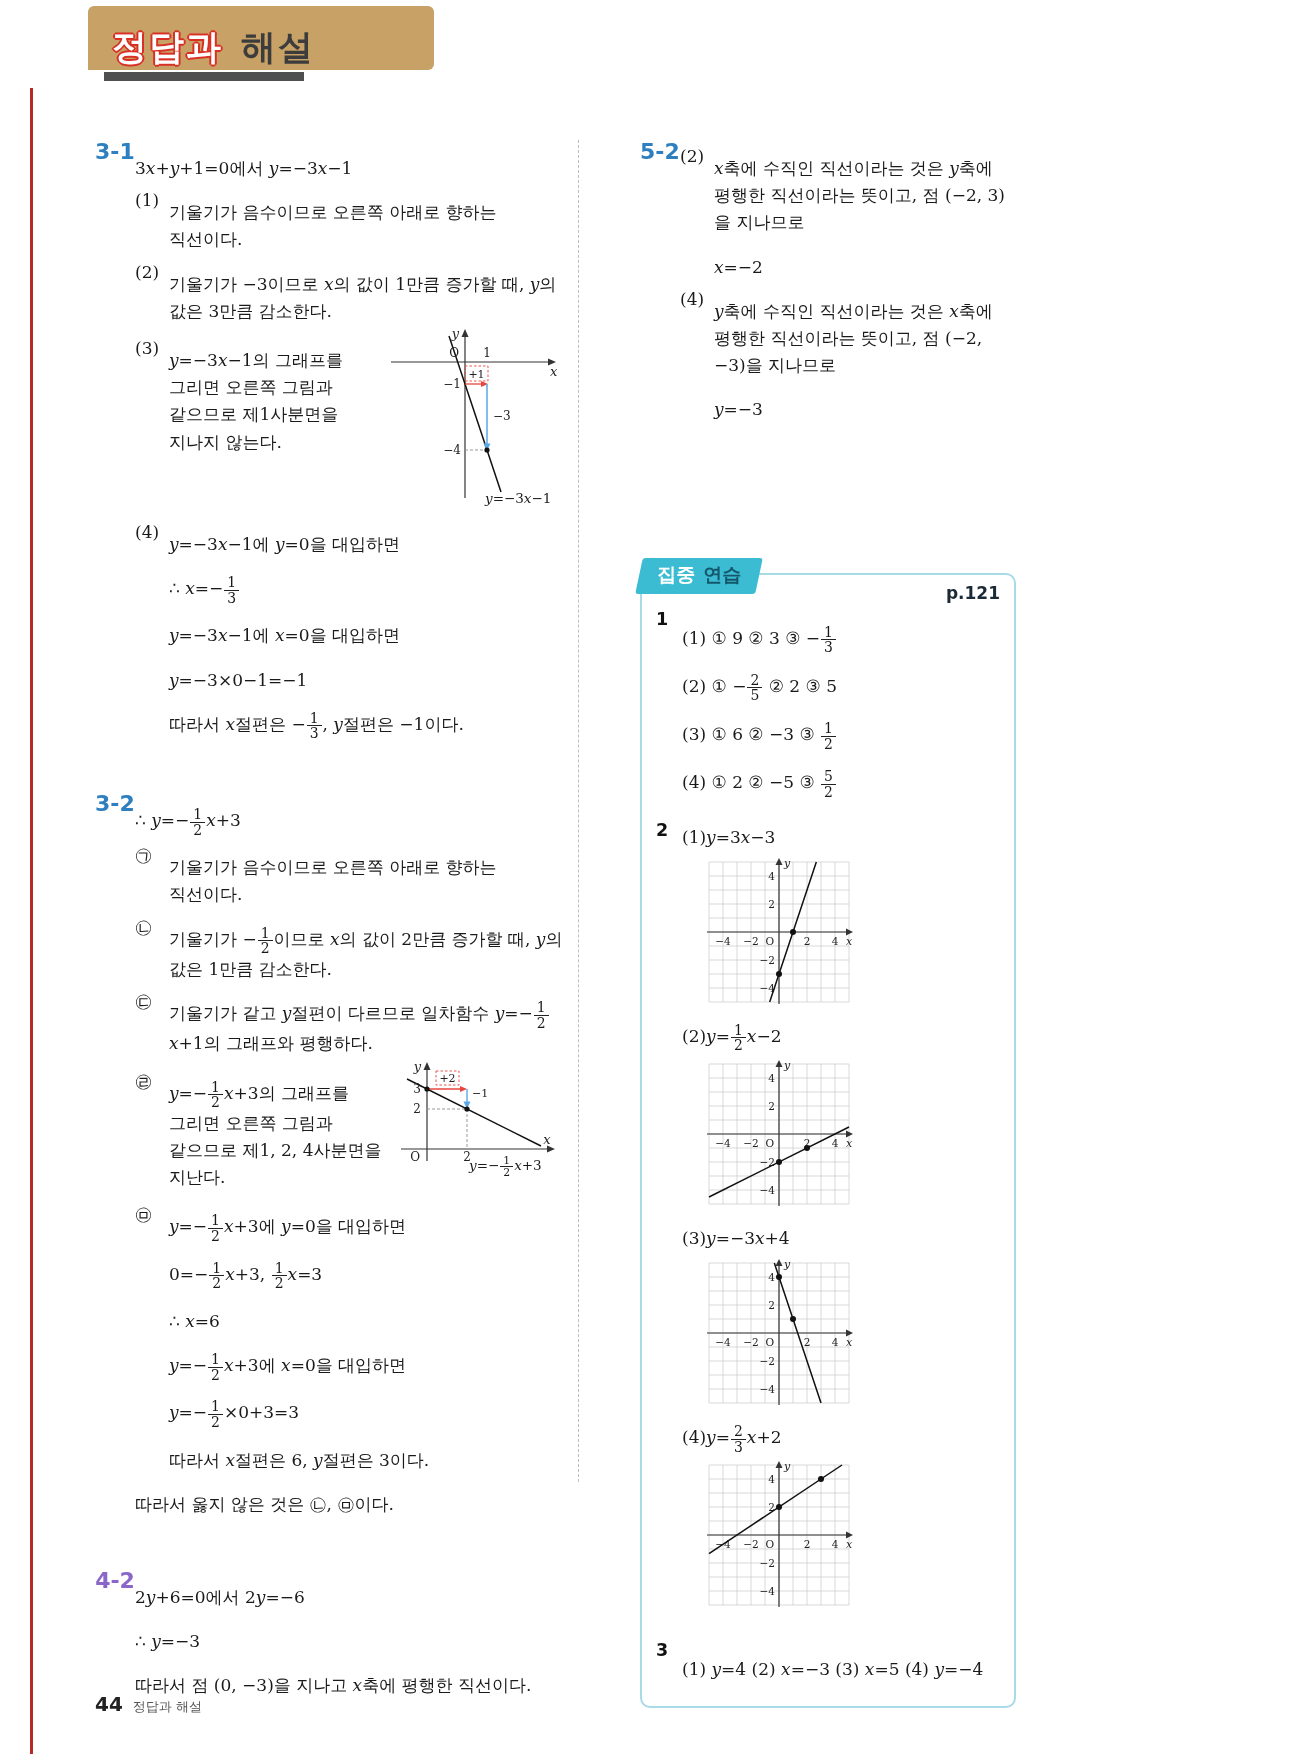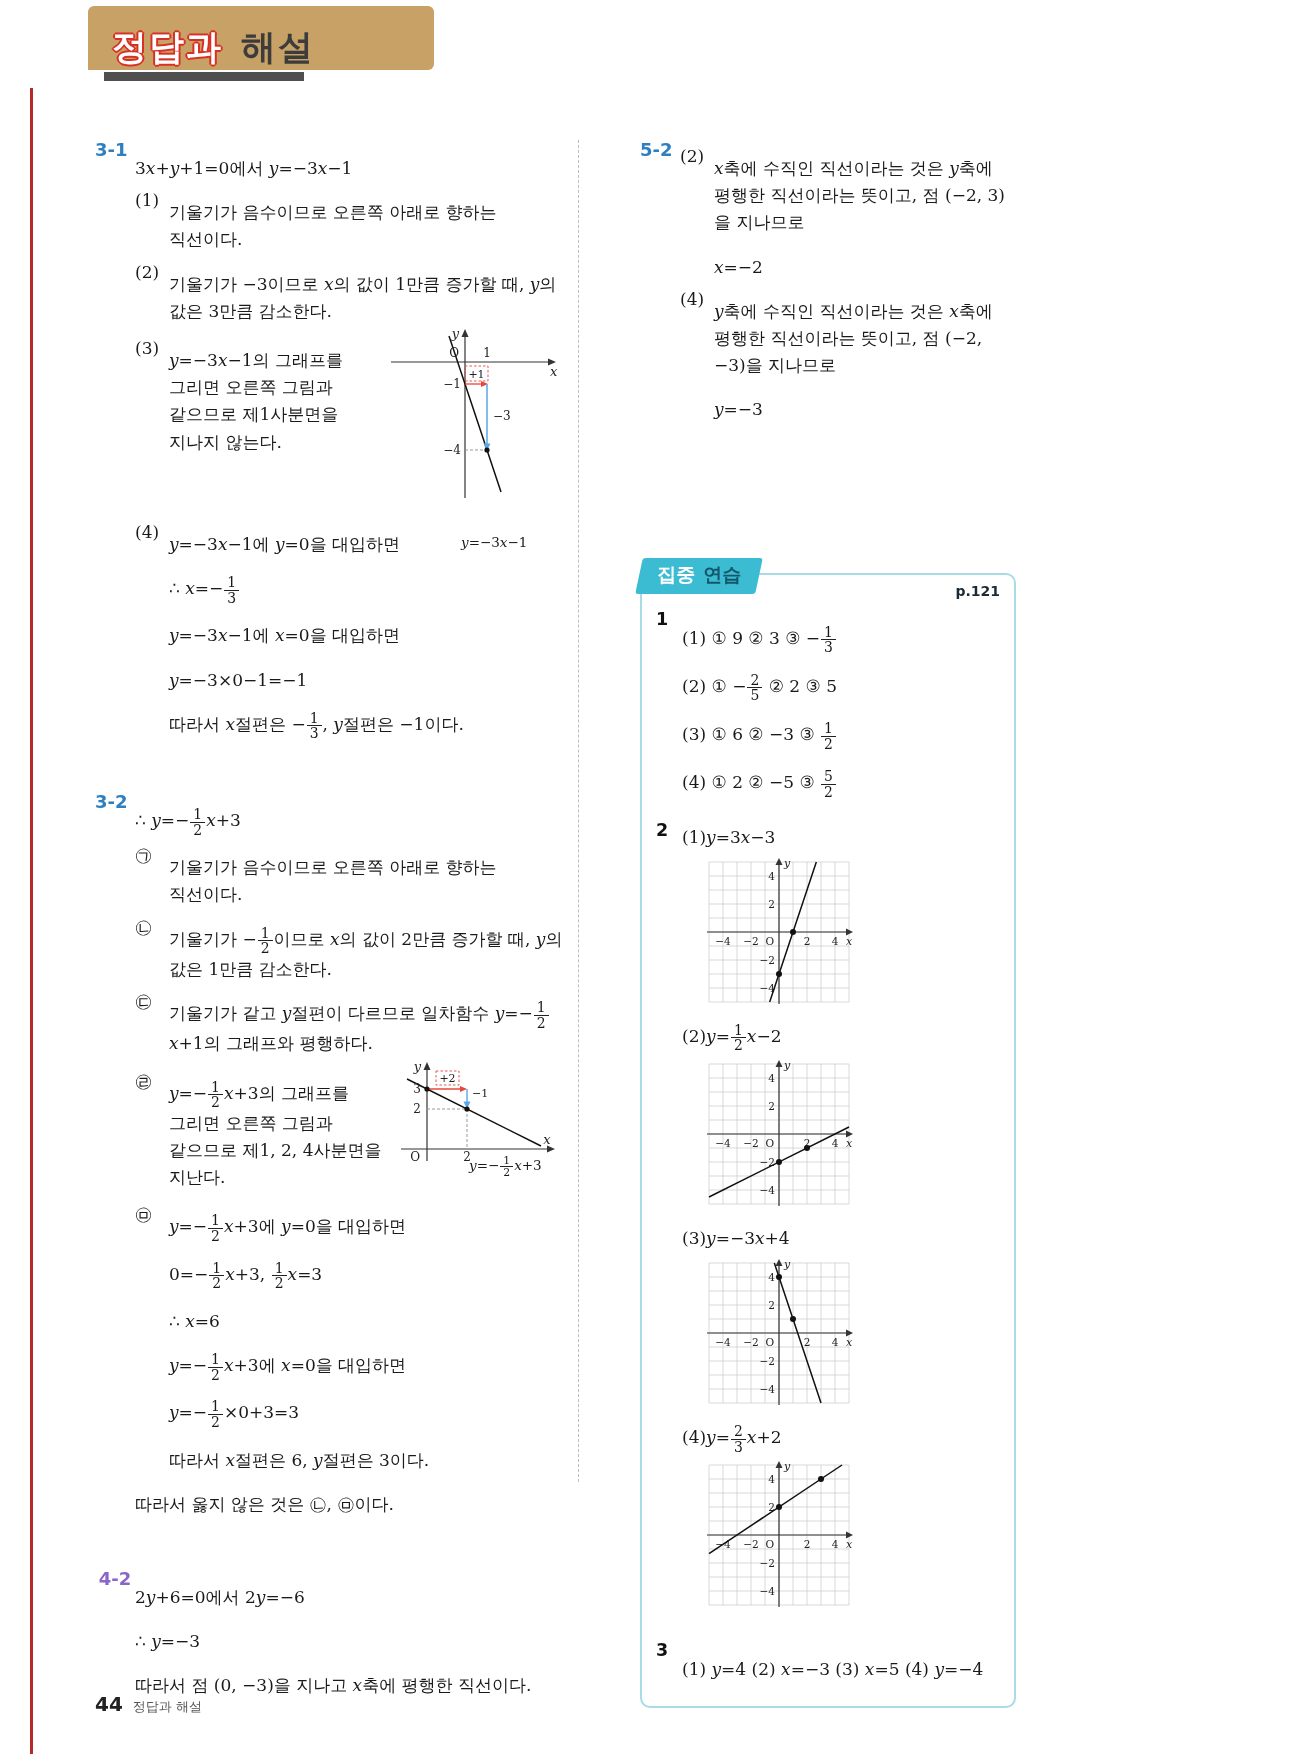--- a/index.html
+++ b/index.html
@@ -21,21 +21,21 @@
   h1 .t2{color:#3c3c3c;margin-left:18px;}
   .divider{position:absolute;left:578px;top:140px;height:1342px;border-left:1px dashed #bdbdbd;}
   footer{position:absolute;left:95px;top:1692px;}
   footer .pg{font-family:"DejaVu Sans",sans-serif;font-weight:bold;font-size:20px;color:#222;}
   footer .pg-label{font-size:13px;color:#555;margin-left:10px;}
   
   .col-left{position:absolute;left:95px;top:138px;width:468px;}
   .col-right{position:absolute;left:612px;top:138px;width:376px;padding-left:28px;}
   
   .prob{display:flex;margin-bottom:44px;}
-  .prob-num{flex:0 0 40px;font-family:"DejaVu Sans",sans-serif;font-weight:bold;font-size:18px;color:#2e7fc0;padding-top:1px;}
+  .prob-num{flex:0 0 40px;font-family:"DejaVu Sans",sans-serif;font-weight:bold;font-size:22px;color:#2e7fc0;padding-top:1px;}
   .prob-num.purple{color:#8a66c9;text-align:center;}
   .prob-body{flex:1;min-width:0;}
   .line{display:flex;margin:5px 0;line-height:1.6;}
   .line .tag{flex:0 0 34px;}
   .line .txt{flex:1;min-width:0;margin-top:12px;}
   .l1{padding-left:34px;}
   
   .m{font-family:"DejaVu Serif",serif;}
   .m i{font-style:italic;}
   .frac{display:inline-block;text-align:center;vertical-align:-0.62em;line-height:1.05;font-size:0.82em;padding:0 1px;}
@@ -48,21 +48,21 @@
   .geq{position:absolute;font-size:13.5px;white-space:nowrap;}
   .geq .frac{font-size:0.8em;vertical-align:-0.55em;}
   svg text{font-family:"DejaVu Serif",serif;fill:#222;}
   svg text.it{font-style:italic;}
   
   .jip-box{position:relative;margin-top:144px;border:2px solid #a9dbe6;border-radius:10px;padding:32px 10px 14px 14px;}
   .jip-badge{position:absolute;top:-17px;left:-3px;background:#3bbcd2;padding:4px 18px 6px;transform:skewX(-12deg);border-radius:3px;
     font-family:"DejaVu Sans",sans-serif;font-weight:bold;font-size:19px;}
   .jip-badge .b1{color:#ffffff;display:inline-block;transform:skewX(12deg);}
   .jip-badge .b2{color:#14576b;display:inline-block;transform:skewX(12deg);margin-left:8px;}
-  .jip-page{position:absolute;top:8px;right:14px;font-family:"DejaVu Sans",sans-serif;font-weight:bold;font-size:14px;color:#1b2a35;}
+  .jip-page{position:absolute;top:8px;right:14px;font-family:"DejaVu Sans",sans-serif;font-weight:bold;font-size:17px;color:#1b2a35;}
   .q{display:flex;margin-bottom:12px;}
   .q-num{flex:0 0 26px;font-family:"DejaVu Sans",sans-serif;font-weight:bold;font-size:17.5px;padding-top:2px;color:#111;}
   .q-body{flex:1;min-width:0;}
   .q-body .line{margin:6px 0;}
   .graph-wrap{margin:4px 0 12px 22px;width:150px;}
 </style>
 </head>
 <body>
 
 <div class="red-rule"></div>
@@ -112,21 +112,21 @@
             <polygon points="102,127 98.5,119.5 105.5,119.5" fill="#5aa7e8"></polygon>
             <text x="108" y="96" font-size="12" fill="#3f8fd6">−3</text>
             <circle cx="102" cy="126" r="2.6" fill="#111"></circle>
             <text x="74" y="33" text-anchor="end" font-size="12">O</text>
             <text x="102" y="33" text-anchor="middle" font-size="12">1</text>
             <text x="76" y="64" text-anchor="end" font-size="12">−1</text>
             <text x="76" y="130" text-anchor="end" font-size="12">−4</text>
             <text class="it" x="165" y="52" font-size="13">x</text>
             <text class="it" x="74" y="14" text-anchor="end" font-size="13">y</text>
           </svg>
-          <div class="geq" style="left:76px;top:166px;margin-top:44px;"><span class="m"><i>y</i>=−3<i>x</i>−1</span></div>
+          <div class="geq" style="left:100px;top:166px;"><span class="m"><i>y</i>=−3<i>x</i>−1</span></div>
         </div>
       </div>
       <div>
           <div class="line l0">
             <span class="tag">(4)</span>
             <span class="txt"><span class="m"><i>y</i>=−3<i>x</i>−1</span>에 <span class="m"><i>y</i>=0</span>을 대입하면</span>
           </div>
           <div class="line l1">
             <span class="txt"><span class="m">∴ <i>x</i>=−<span class="frac"><span class="n">1</span><span class="d">3</span></span></span></span>
           </div>

